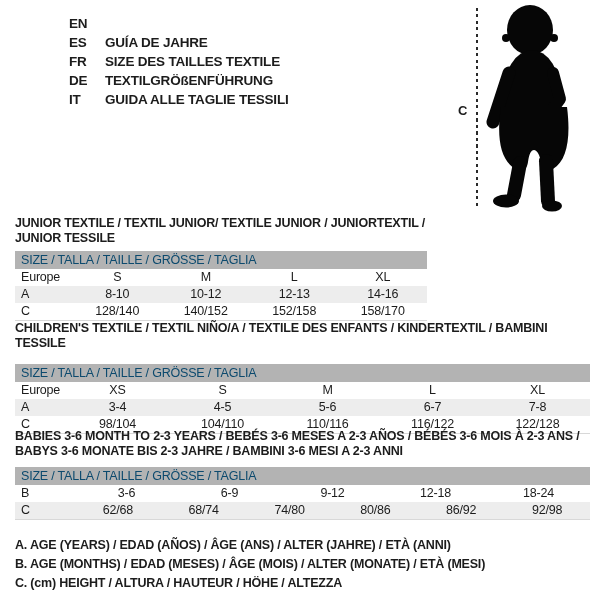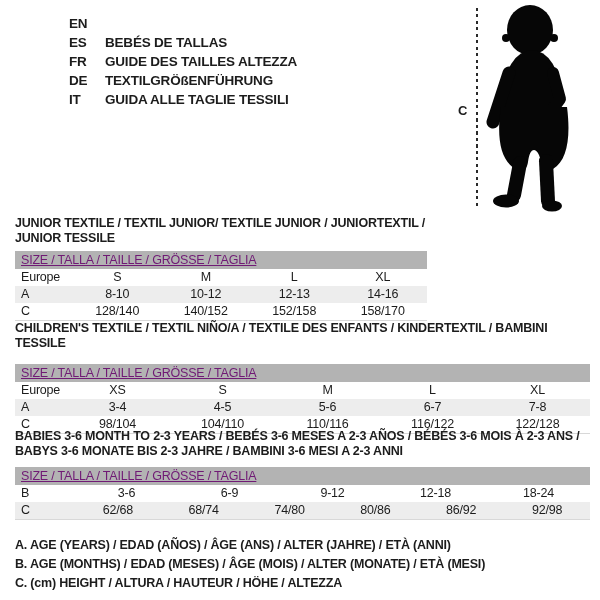--- a/index.html
+++ b/index.html
@@ -60,21 +60,21 @@
     white-space:pre-line;
     margin-bottom:5px;
   }
   .sec2 .tbl-title{margin-bottom:13px;}
   .sec3 .tbl-title{margin-bottom:8px;}
   .tbl{width:100%;border-bottom:1px solid var(--tbl-border);}
   .size-bar{
     background:var(--bar);
     height:18px;line-height:18px;
     padding-left:6px;
-    font-size:12.5px;color:#701a75;text-decoration:underline;
+    font-size:12.5px;color:#0c4a6e;
   }
   .t-row{display:flex;height:17px;line-height:17px;font-size:12.5px;}
   .t-row.shaded{background:var(--shade);}
   .t-label{padding-left:6px;flex:0 0 auto;}
   .tbl-junior .t-label{width:58px;}
   .tbl-children .t-label{width:50px;}
   .tbl-babies .t-label{width:60px;}
   .t-cell{flex:1 1 0;text-align:center;}
 
   
@@ -88,25 +88,25 @@
 <body>
 
 <div class="page">
 
   <div class="lang-block" id="lang-block">
       <div class="lang-row">
         <div class="lang-code">EN</div>
       </div>
       <div class="lang-row">
         <div class="lang-code">ES</div>
-        <div class="lang-label">BEBÉS DE TALLAS</div>
+        <div class="lang-label">GUÍA DE JAHRE</div>
       </div>
       <div class="lang-row">
         <div class="lang-code">FR</div>
-        <div class="lang-label">GUIDE DES TAILLES ALTEZZA</div>
+        <div class="lang-label">SIZE DES TAILLES TEXTILE</div>
       </div>
       <div class="lang-row">
         <div class="lang-code">DE</div>
         <div class="lang-label">TEXTILGRÖßENFÜHRUNG</div>
       </div>
       <div class="lang-row">
         <div class="lang-code">IT</div>
         <div class="lang-label">GUIDA ALLE TAGLIE TESSILI</div>
       </div>
     </div>

